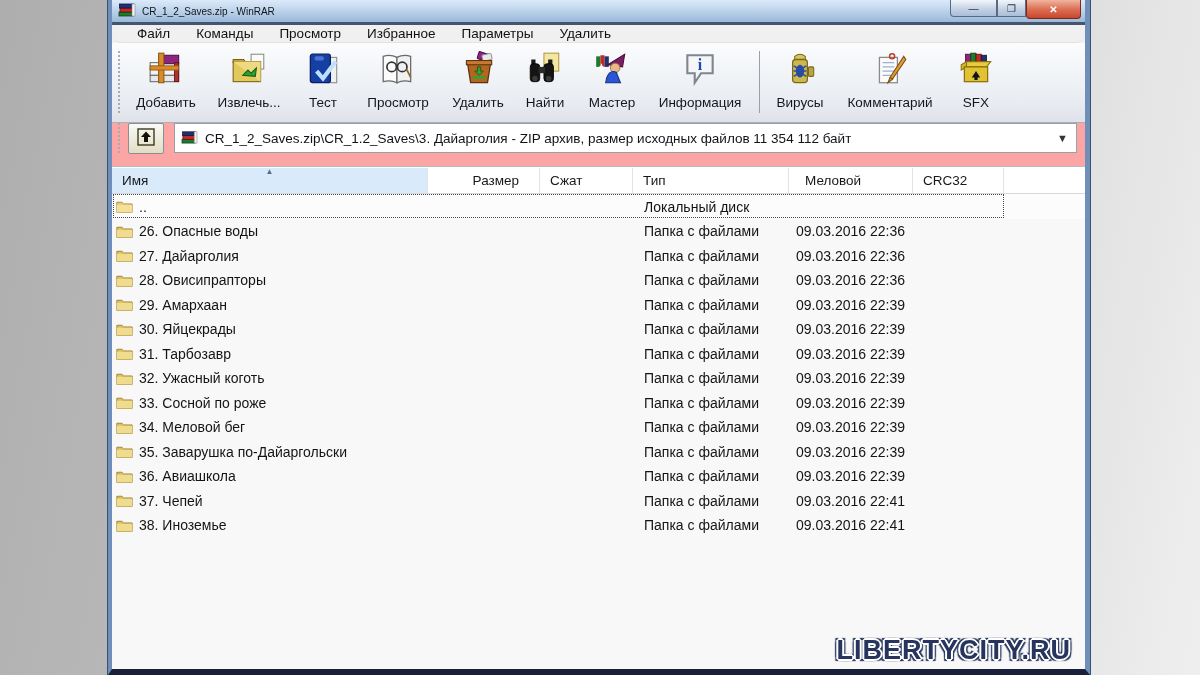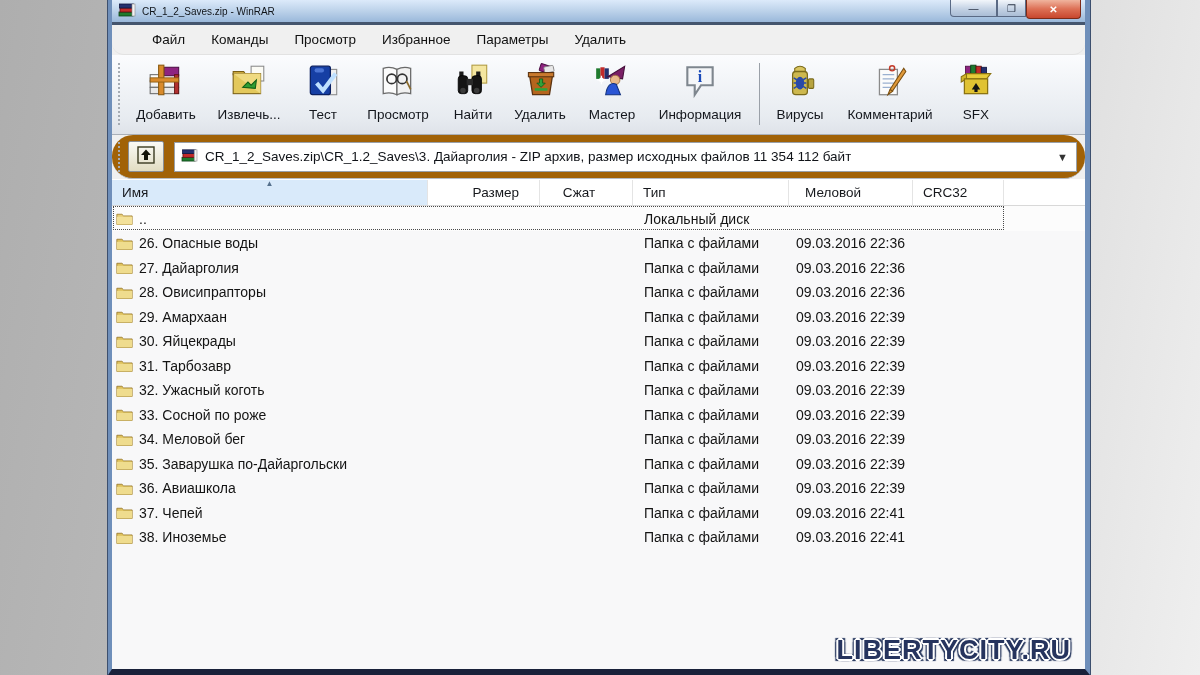--- a/index.html
+++ b/index.html
@@ -33,44 +33,44 @@
   }
   .winbtn.min{ width:47px; border-radius:0 0 0 4px; }
   .winbtn.max{ width:29px; }
   .winbtn.close{
     width:55px; height:19px; border-radius:0 0 4px 4px;
     background:linear-gradient(180deg,#f0b49e,#dd7055 50%,#c8472e);
     color:#fff; font-weight:bold; border-color:#7c2a18;
   }
   
   .menubar{
-    height:30px; background:#f0f0f0; display:flex; align-items:center;
-    padding-left:27px; border-bottom:1px solid #e2e2e2;border-radius:12px;
+    height:18px; background:#f0f0f0; display:flex; align-items:center;
+    padding-left:12px; border-bottom:1px solid #e2e2e2;border-radius:12px;
   }
   .menu-item{ font-size:13.5px; color:#111; padding:3px 13px; cursor:default; }
   
   .toolbar{
     height:80px; background:linear-gradient(180deg,#fbfcfe,#e7ebf0 80%,#dfe3e9);
     border-bottom:1px solid #aab0b8; display:flex; align-items:flex-start;
     padding:4px 0 0 4px;
   }
   .toolbar::before{
     content:""; border-left:2px dotted #a6acb4; height:62px; margin:4px 6px 0 2px;
   }
   .tbtn{
     display:flex; flex-direction:column; align-items:center; justify-content:flex-start;
     height:68px; padding-top:2px; cursor:pointer; border:1px solid transparent; border-radius:3px;
   }
   .tbtn svg{ width:38px; height:38px; }
   .tbtn .tlabel{ font-size:13.5px; color:#14171d; margin-top:3px; white-space:nowrap; }
   .tsep{ border-left:1px solid #9aa0a8; height:62px; margin:4px 7px 0 7px; }
   
   .addressbar{
-    height:44px; background:#a16207; display:flex; align-items:center;
-    padding:0 8px 0 4px; border-bottom:1px solid #b6bcc4;border-radius:21px;
+    height:44px; background:#fca5a5; display:flex; align-items:flex-start;
+    padding:0 8px 0 4px; border-bottom:1px solid #b6bcc4;
   }
   .addressbar::before{
     content:""; border-left:2px dotted #a6acb4; height:30px; margin:0 8px 0 2px;
   }
   .upbtn{
     width:36px; height:31px; border:1px solid #8a8f97; border-radius:2px;
     background:linear-gradient(180deg,#fafaf6,#e2ddc2); display:flex;
     align-items:center; justify-content:center; cursor:pointer; margin-right:10px;
   }
   .combo{
@@ -90,21 +90,21 @@
     border-right:1px solid #e4e4e4; padding:0 10px; position:relative; cursor:pointer;
     white-space:nowrap;
   }
   .hcell.sorted{ background:#d9eafa; }
   .sortmark{
     position:absolute; top:-1px; left:50%; transform:translateX(-50%);
     font-size:8px; color:#55708c;
   }
   .h-name{ width:316px; }
   .h-size{ width:112px; justify-content:flex-end; padding-right:20px; }
-  .h-packed{ width:93px; justify-content:center; padding-right:24px; }
+  .h-packed{ width:93px; justify-content:flex-start; padding-right:24px; }
   .h-type{ width:156px; }
   .h-mod{ width:124px; padding-left:16px; }
   .h-crc{ width:91px; }
   .h-fill{ flex:1; border-right:none; }
   .rows{ position:relative; }
   .lrow{ display:flex; align-items:center; height:24.5px; cursor:default; }
   .lrow .cell{ font-size:14px; color:#141414; white-space:nowrap; overflow:hidden; }
   .c-name{ width:316px; display:flex; align-items:center; padding-left:4px; }
   .c-name svg{ width:17px; height:15px; margin-right:6px; flex:0 0 auto; }
   .c-size{ width:112px; text-align:right; padding-right:14px; }
@@ -208,48 +208,48 @@
           <path d="M30 6 Q23 4 17 7 L17 31 Q23 28 30 30 Z" fill="#f1f1f1" stroke="#6a6a6a" stroke-width="1.2"></path>
           <circle cx="12" cy="16" r="4.5" fill="none" stroke="#333" stroke-width="1.6"></circle>
           <circle cx="22" cy="16" r="4.5" fill="none" stroke="#333" stroke-width="1.6"></circle>
           <path d="M16.5 16 h1" stroke="#333" stroke-width="1.6"></path>
           <path d="M26 18 l4 8" stroke="#8a6a2a" stroke-width="1.6"></path>
         </svg>
       </span>
       <span class="tlabel">Просмотр</span>
     </div>
 
+    <div class="tbtn" style="width:72px">
+      <span>
+        <svg viewBox="0 0 36 36">
+          <rect x="18" y="3" width="12" height="7" rx="1" fill="#8e2380" stroke="#4e1046" stroke-width="1" transform="rotate(18 24 6)"></rect>
+          <rect x="22" y="4" width="9" height="6" rx="1" fill="#e8e8e8" stroke="#888" stroke-width="0.8" transform="rotate(-12 26 7)"></rect>
+          <path d="M8 12 h22 l-3 19 h-16 z" fill="#b5651d" stroke="#5a3210" stroke-width="1.2"></path>
+          <rect x="7" y="10" width="24" height="4" fill="#c97a2e" stroke="#5a3210" stroke-width="1"></rect>
+          <path d="M15 20 l4-4 4 4 h-2.5 v4 h-3 v-4 z" fill="#2fa23a" stroke="#115a18" stroke-width="0.8" transform="rotate(180 19 20)"></path>
+          <path d="M13 26 h12" stroke="#2fa23a" stroke-width="2.4"></path>
+        </svg>
+      </span>
+      <span class="tlabel">Удалить</span>
+    </div>
+
     <div class="tbtn" style="width:62px">
       <span>
         <svg viewBox="0 0 36 36">
           <rect x="17" y="3" width="14" height="17" fill="#f4e6a0" stroke="#b09a40" stroke-width="1"></rect>
           <rect x="5" y="9" width="4" height="5" fill="#1a1a1a"></rect>
           <rect x="21" y="9" width="4" height="5" fill="#1a1a1a"></rect>
           <rect x="4" y="13" width="9" height="17" rx="3" fill="#141414" stroke="#000" stroke-width="0.8"></rect>
           <rect x="17" y="13" width="9" height="17" rx="3" fill="#141414" stroke="#000" stroke-width="0.8"></rect>
           <rect x="12" y="16" width="6" height="6" fill="#2a2a2a"></rect>
           <circle cx="8.5" cy="27" r="2.6" fill="#3a3a3a"></circle>
           <circle cx="21.5" cy="27" r="2.6" fill="#3a3a3a"></circle>
         </svg>
       </span>
       <span class="tlabel">Найти</span>
-    </div>
-
-    <div class="tbtn" style="width:72px">
-      <span>
-        <svg viewBox="0 0 36 36">
-          <rect x="18" y="3" width="12" height="7" rx="1" fill="#8e2380" stroke="#4e1046" stroke-width="1" transform="rotate(18 24 6)"></rect>
-          <rect x="22" y="4" width="9" height="6" rx="1" fill="#e8e8e8" stroke="#888" stroke-width="0.8" transform="rotate(-12 26 7)"></rect>
-          <path d="M8 12 h22 l-3 19 h-16 z" fill="#b5651d" stroke="#5a3210" stroke-width="1.2"></path>
-          <rect x="7" y="10" width="24" height="4" fill="#c97a2e" stroke="#5a3210" stroke-width="1"></rect>
-          <path d="M15 20 l4-4 4 4 h-2.5 v4 h-3 v-4 z" fill="#2fa23a" stroke="#115a18" stroke-width="0.8" transform="rotate(180 19 20)"></path>
-          <path d="M13 26 h12" stroke="#2fa23a" stroke-width="2.4"></path>
-        </svg>
-      </span>
-      <span class="tlabel">Удалить</span>
     </div>
 
     <div class="tbtn" style="width:72px">
       <span>
         <svg viewBox="0 0 36 36">
           <rect x="3" y="6" width="4" height="10" fill="#1f7a2e"></rect>
           <rect x="7" y="5" width="4" height="11" fill="#c22a2a"></rect>
           <rect x="11" y="6" width="4" height="10" fill="#24306e"></rect>
           <path d="M14 14 L30 4 L28 16 Z" fill="#7a1f66" stroke="#45103a" stroke-width="1"></path>
           <circle cx="21" cy="17" r="4.5" fill="#e8b88a" stroke="#9a6a3a" stroke-width="0.8"></circle>

